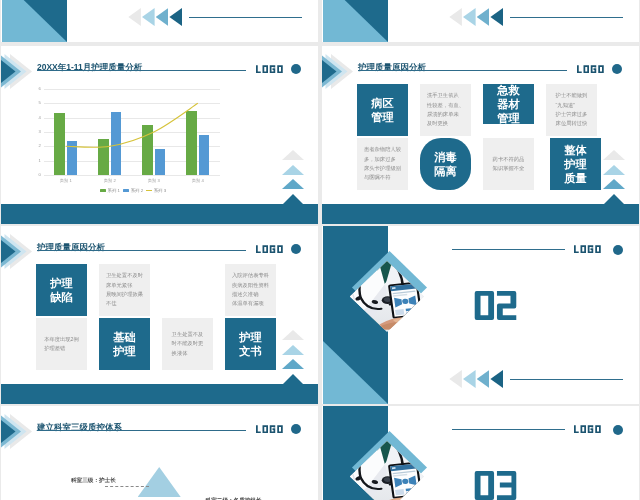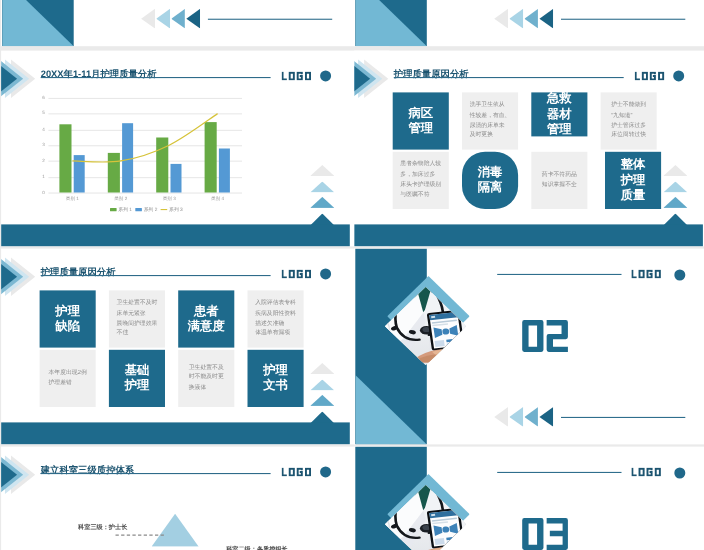--- a/index.html
+++ b/index.html
@@ -1,20 +1,20 @@
 <!DOCTYPE html>
 <html><head>
 <meta charset="utf-8">
 <style>
 
 html,body{margin:0;padding:0;}
 body{width:640px;height:500px;overflow:hidden;background:#eaeaea;
   font-family:"Liberation Sans",sans-serif;}
 .page{position:relative;width:640px;height:500px;background:#eaeaea;overflow:hidden;}
-.slide{position:absolute;width:317px;height:178px;background:#fff;overflow:hidden;padding-left:36px;}
+.slide{position:absolute;width:317px;height:178px;background:#fff;overflow:hidden;}
 .s-a{left:1px;top:-136px;}
 .s-b{left:322px;top:-136px;}
 .s-c{left:1px;top:46px;}
 .s-d{left:322px;top:46px;}
 .s-e{left:1px;top:226px;}
 .s-f{left:322px;top:226px;}
 .s-g{left:1px;top:406px;}
 .s-h{left:322px;top:406px;}
 
 
@@ -301,26 +301,20 @@
         </span>
       </div>
     <div class="bx gray" style="left:98px;top:38px;height:52px;">
         <span>
           <span class="note-line">卫生处置不及时</span>
           <span class="note-line">床单元紧张</span>
           <span class="note-line">晨晚间护理效果</span>
           <span class="note-line">不佳</span>
         </span>
       </div>
-    <div class="bx blue" style="left:161px;top:38px;height:52px;">
-        <span class="lbl2">
-          <span class="lbl-line">患者</span>
-          <span class="lbl-line">满意度</span>
-        </span>
-      </div>
     <div class="bx gray" style="left:161px;top:92px;height:52px;">
         <span>
           <span class="note-line">卫生处置不及</span>
           <span class="note-line">时不能及时更</span>
           <span class="note-line">换液体</span>
         </span>
       </div>
     <div class="bx blue" style="left:224px;top:92px;height:52px;">
         <span class="lbl2">
           <span class="lbl-line">护理</span>

